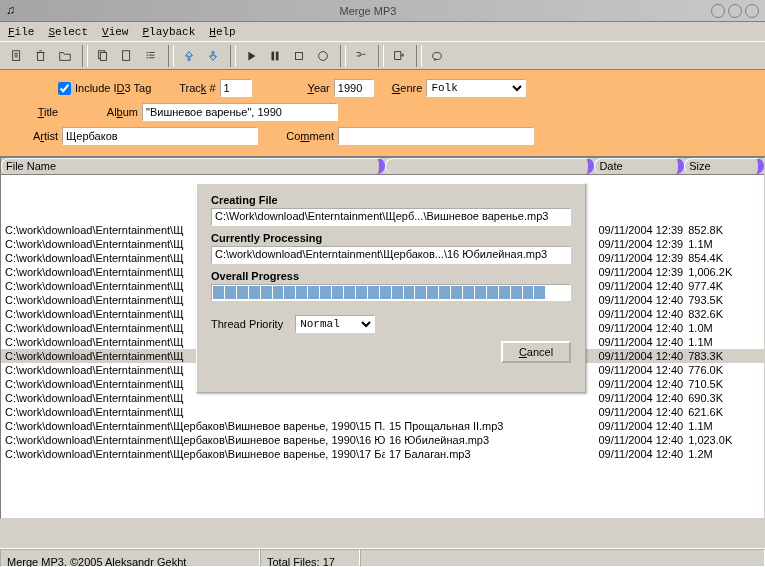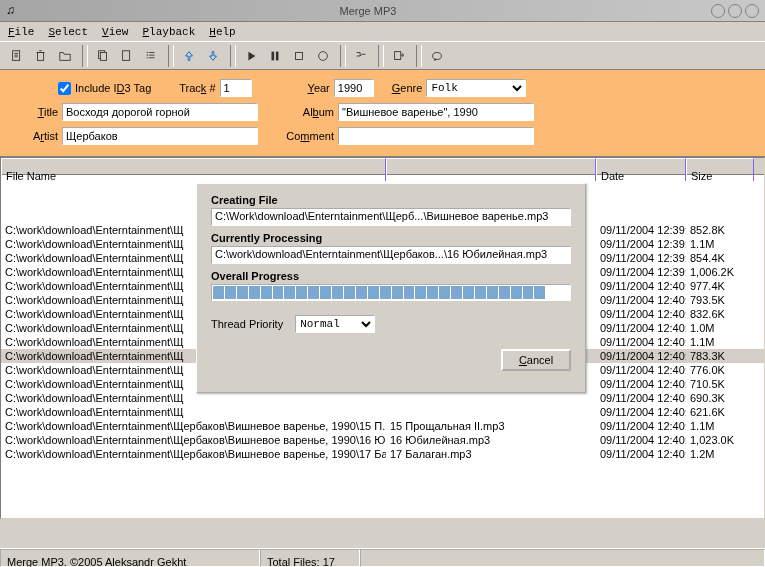--- a/index.html
+++ b/index.html
@@ -16,36 +16,36 @@
 .tsep { width: 6px; height: 22px; border-left: 1px solid #808080; border-right: 1px solid #fff; margin: 0 4px; }
 .form-area { padding: 8px 16px 6px 16px; background: #fdba74; border-bottom: 1px solid #808080; }
 .form-row { display: flex; align-items: center; margin-bottom: 4px; height: 20px; }
 .flabel { text-align: right; margin-right: 4px; color: #000; white-space: nowrap; }
 .flabel u { text-decoration: underline; }
 .finput { height: 18px; border: 1px inset #fff; background: #fff; padding: 1px 3px; font-family: inherit; font-size: 11px; }
 .fselect { height: 18px; border: 1px inset #fff; background: #fff; font-family: Liberation Mono, monospace; font-size: 11px; }
 .fcheck { margin-right: 4px; }
 .listview { position: relative; background: #fff; border: 1px inset #d4d0c8; margin: 0; height: 362px; overflow: hidden; }
 .lv-header { display: flex; background: #d4d0c8; height: 17px; border-bottom: 1px solid #808080; }
-.lv-col { border-right: 1px solid #8b5cf6; border-left: 1px solid #fff; border-top: 1px solid #fff; padding: 11px 4px; overflow: hidden; white-space: nowrap; }
+.lv-col { border-right: 6px solid #8b5cf6; border-left: 1px solid #fff; border-top: 1px solid #fff; padding: 1px 4px; overflow: hidden; white-space: nowrap; border-radius: 8px; }
 .lv-body { overflow-y: auto; margin-top: 48px; }
 .lv-row { display: flex; height: 14px; align-items: center; }
 .lv-row.sel { background: #d4d0c8; }
 .lv-cell { padding: 0 4px; overflow: hidden; white-space: nowrap; text-overflow: clip; }
 .statusbar { position: absolute; bottom: 0; left: 0; right: 0; height: 19px; background: #d4d0c8; display: flex; border-top: 1px solid #fff; }
 .statuscell { border: 1px inset #fff; padding: 6px 6px; margin-right: 0; }
 .dialog { position: absolute; left: 196px; top: 183px; width: 390px; height: 210px; background: #d4d0c8; border: 1px outset #fff; box-shadow: 1px 1px 2px rgba(0,0,0,0.3); padding: 10px 14px; }
 .dlabel { margin-bottom: 2px; margin-top: 6px; font-weight: bold; }
 .dfield { width: 100%; height: 18px; border: 1px inset #fff; background: #fff; padding: 1px 3px; font-size: 11px; overflow: hidden; white-space: nowrap; }
 .progress { width: 100%; height: 17px; border: 1px inset #fff; background: #fff; display: flex; padding: 1px; gap: 1px; }
 .progress .seg { flex: 1; background: #7ba7d1; }
 .progress .seg.off { background: transparent; }
 .dbtn { width: 70px; height: 22px; border: 2px outset #fff; background: #d4d0c8; font-family: inherit; font-size: 11px; }
 .dbtn u { text-decoration: underline; }
-.c-fn { width: 385px; } .c-ext { width: 210px; } .c-date { width: 90px; } .c-size { width: 68px; }
+.c-fn { width: 385px; } .c-ext { width: 210px; } .c-date { width: 90px; } .c-size { width: 80px; }
 svg { width: 14px; height: 14px; }
 </style>
 </head>
 <body>
 
 <div class="titlebar">
   <span class="icon">♫</span>
   <span class="title">Merge MP3</span>
   <div class="winbtn"></div>
   <div class="winbtn"></div>
@@ -157,21 +157,20 @@
     <span>Include I<u>D</u>3 Tag</span>
     <span class="flabel" style="margin-left:28px">Trac<u>k</u> #</span>
     <input class="finput" style="width: 32px;" value="1">
     <span class="flabel" style="margin-left:56px"><u>Y</u>ear</span>
     <input class="finput" style="width: 40px;" value="1990">
     <span class="flabel" style="margin-left:18px"><u>G</u>enre</span>
     <select class="fselect" style="width:100px"><option>Folk</option></select>
   </div>
   <div class="form-row">
     <span class="flabel" style="width:42px"><u>T</u>itle</span>
-    <input class="finput" style="width: 196px;" value="Восходя дорогой горной">
     <span class="flabel" style="width:76px">Al<u>b</u>um</span>
     <input class="finput" style="width: 196px;" value="&quot;Вишневое варенье&quot;, 1990">
   </div>
   <div class="form-row">
     <span class="flabel" style="width:42px">A<u>r</u>tist</span>
     <input class="finput" style="width: 196px;" value="Щербаков">
     <span class="flabel" style="width:76px">Co<u>m</u>ment</span>
     <input class="finput" style="width: 196px;" value="">
   </div>
 </div>
@@ -324,21 +323,21 @@
       <div class="seg"></div>
       <div class="seg"></div>
       <div class="seg"></div>
       <div class="seg off"></div>
       <div class="seg off"></div>
     </div>
   <div style="display:flex;align-items:center;margin-top:14px">
     <span>Thread Priority</span>
     <select class="fselect" style="width:80px;margin-left:12px"><option>Normal</option></select>
   </div>
-  <div style="text-align:right;margin-top:16px">
+  <div style="text-align:right;margin-top:8px">
     <button class="dbtn"><u>C</u>ancel</button>
   </div>
 </div>
 
 <div class="statusbar">
   <div class="statuscell" style="width:260px">Merge MP3. ©2005 Aleksandr Gekht</div>
   <div class="statuscell" style="width:100px">Total Files: 17</div>
   <div class="statuscell" style="flex:1"></div>
 </div>
 

